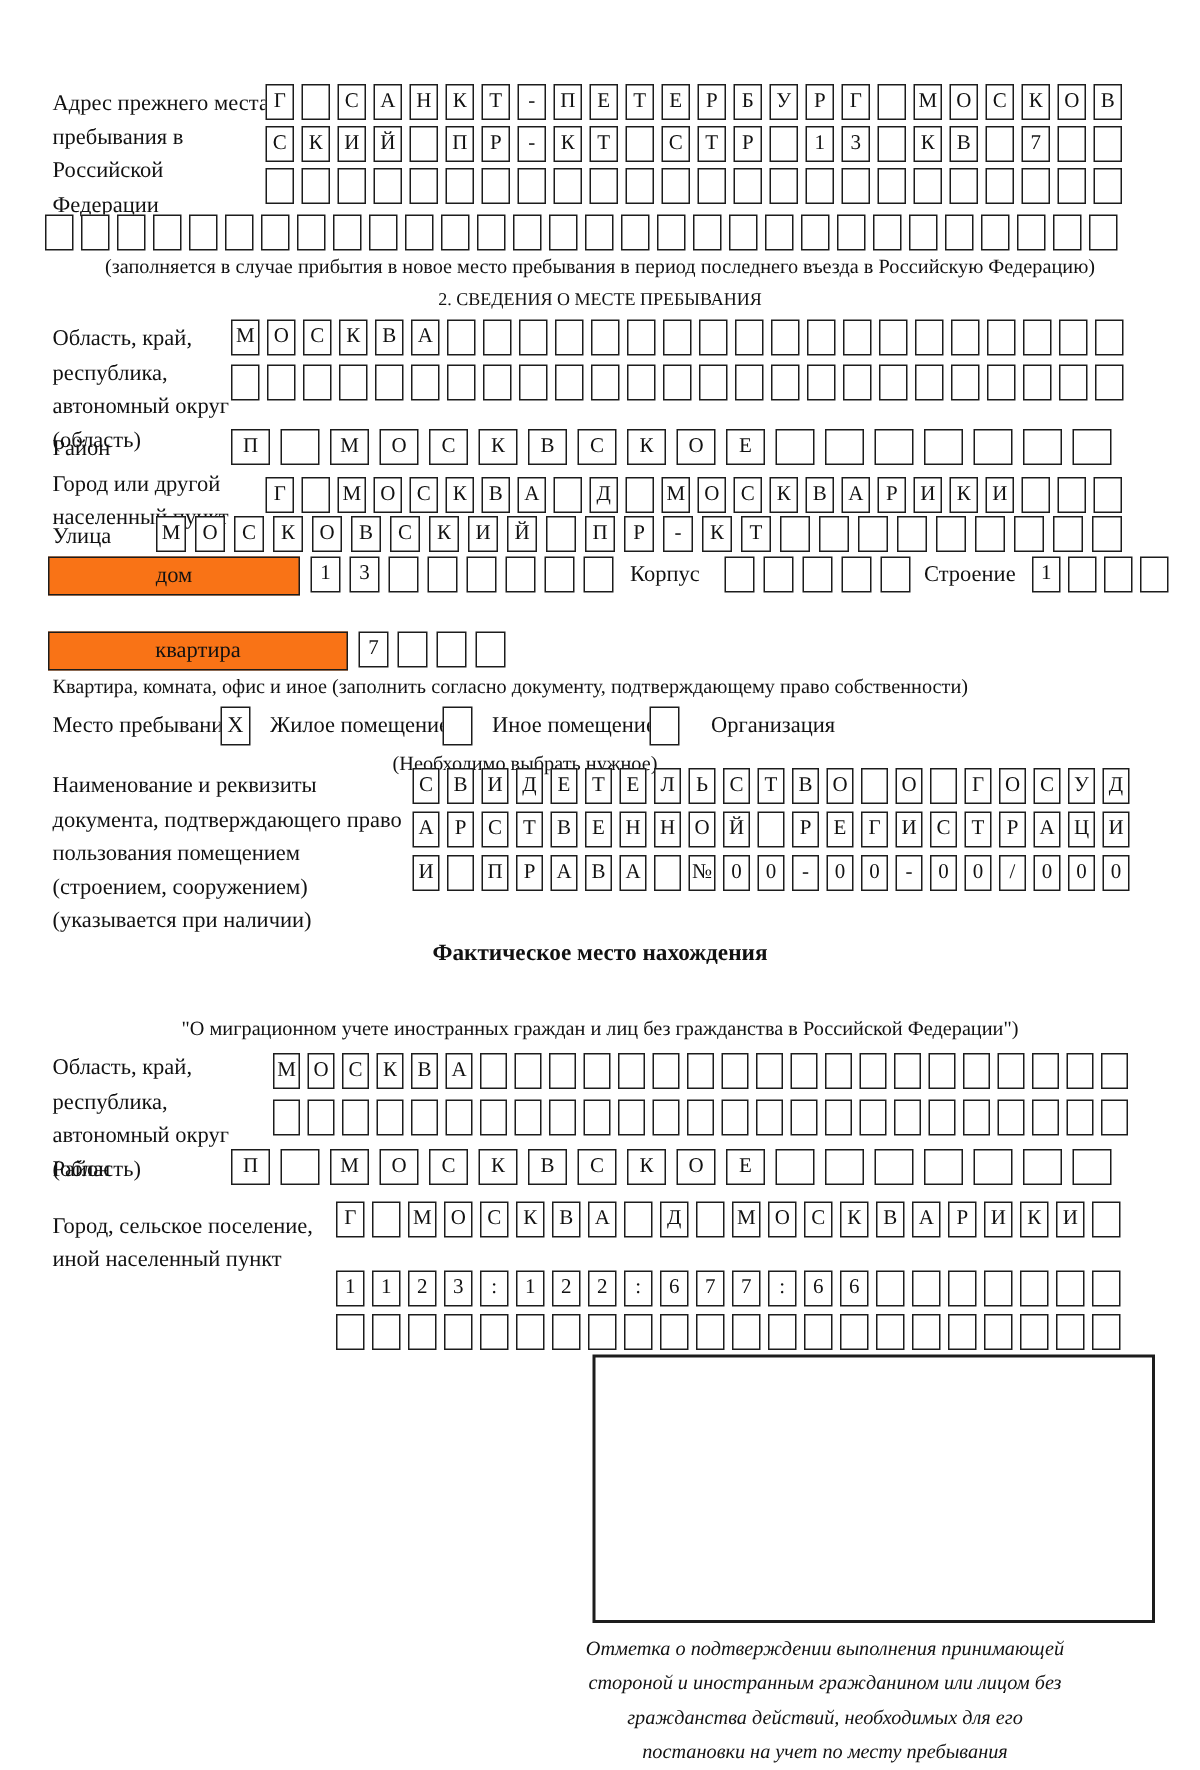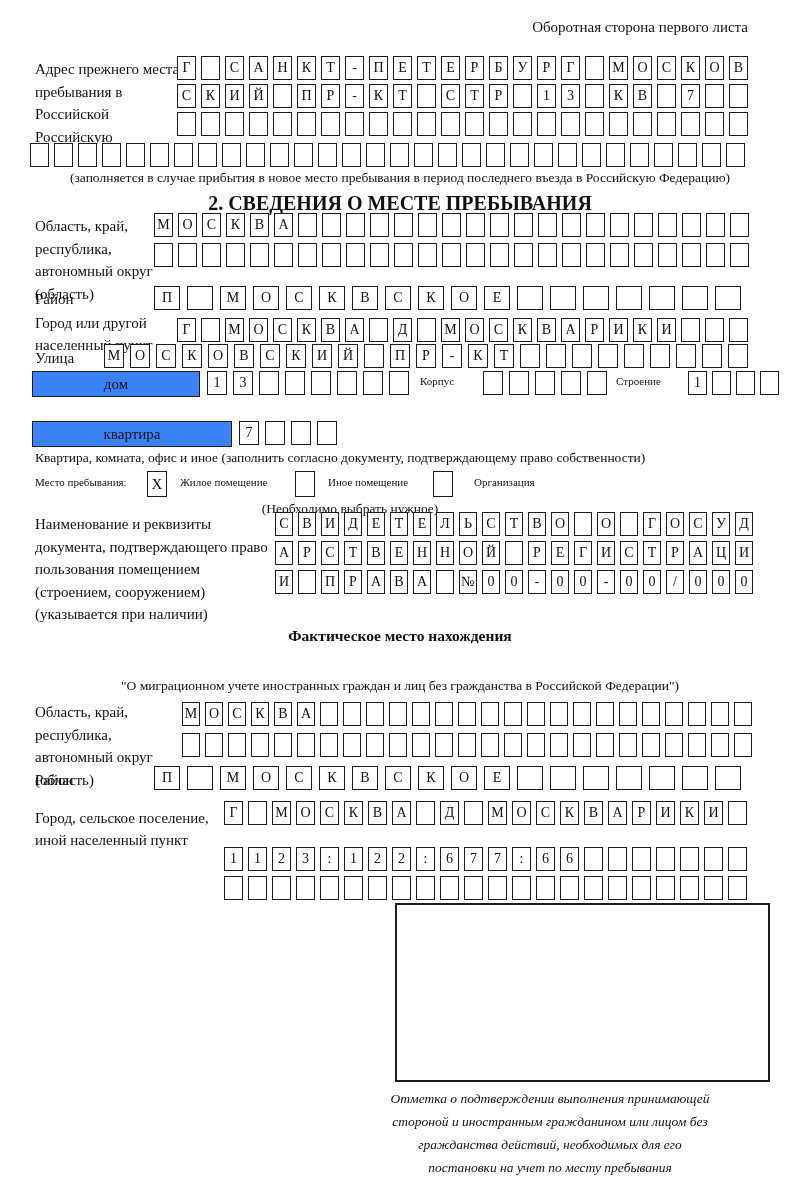--- a/index.html
+++ b/index.html
@@ -6,53 +6,52 @@
   body { background:#fff; }
   .page {
     position:relative; width:800px; height:1180px; margin:0 auto;
     background:#ffffff; color:#111;
     font-family:"Liberation Serif","DejaVu Serif",serif;
     overflow:hidden;
   }
   .abs { position:absolute; }
   .lbl { font-size:15px; line-height:1.5; color:#111; }
   .note { font-size:13.5px; color:#111; }
-  .heading { font-weight:bold; font-size:20px; text-align:center; width:100%; }
+  .heading { font-weight:normal; font-size:12px; text-align:center; width:100%; }
   .heading2 { font-weight:bold; font-size:15.5px; text-align:center; width:100%; }
   .center { text-align:center; width:100%; }
   .cellrow { display:flex; gap:5px; }
   .cellcol { display:flex; flex-direction:column; gap:4px; }
   .cell {
     flex:0 0 auto; display:inline-flex; align-items:center; justify-content:center;
     width:19px; height:24px; border:1.5px solid #1c1c1c;
     font-size:14px; line-height:1; background:#fff;
   }
   .p23 { gap:5px; } .p23 .cell { width:18px; }
   .p24 { gap:5px; } .p24 .cell { width:19px; }
   .p26 { gap:6px; } .p26 .cell { width:20px; }
   .p33 { gap:7px; } .p33 .cell { width:26px; }
   .widebox {
     display:flex; align-items:center; justify-content:center;
-    border:1.5px solid #1c1c1c; height:26px; font-size:15px; background:#3b82f6;
+    border:1.5px solid #1c1c1c; height:26px; font-size:15px; background:#f97316;
   }
   .chk {
     display:inline-flex; align-items:center; justify-content:center;
     width:20px; height:26px; border:1.5px solid #1c1c1c; font-size:15px; background:#fff;
   }
   .bigbox { border:2px solid #1c1c1c; background:#fff; }
-  .inline-lbl { font-size:11px; }
+  .inline-lbl { font-size:15px; }
 </style>
 </head>
 <body>
 
 <div class="page">
 
-  <div class="abs lbl" style="top:16px; right:52px; font-size:15px;">Оборотная сторона первого листа</div>
-
-  <div class="abs lbl" style="left:35px; top:58px; width:145px;">Адрес прежнего места пребывания в Российской Российскую</div>
+
+  <div class="abs lbl" style="left:35px; top:58px; width:145px;">Адрес прежнего места пребывания в Российской Федерации</div>
   <div class="abs cellcol" style="left:177px; top:56px;">
     <div class="cellrow p24">
         <span class="cell">Г</span>
         <span class="cell"></span>
         <span class="cell">С</span>
         <span class="cell">А</span>
         <span class="cell">Н</span>
         <span class="cell">К</span>
         <span class="cell">Т</span>
         <span class="cell">-</span>

